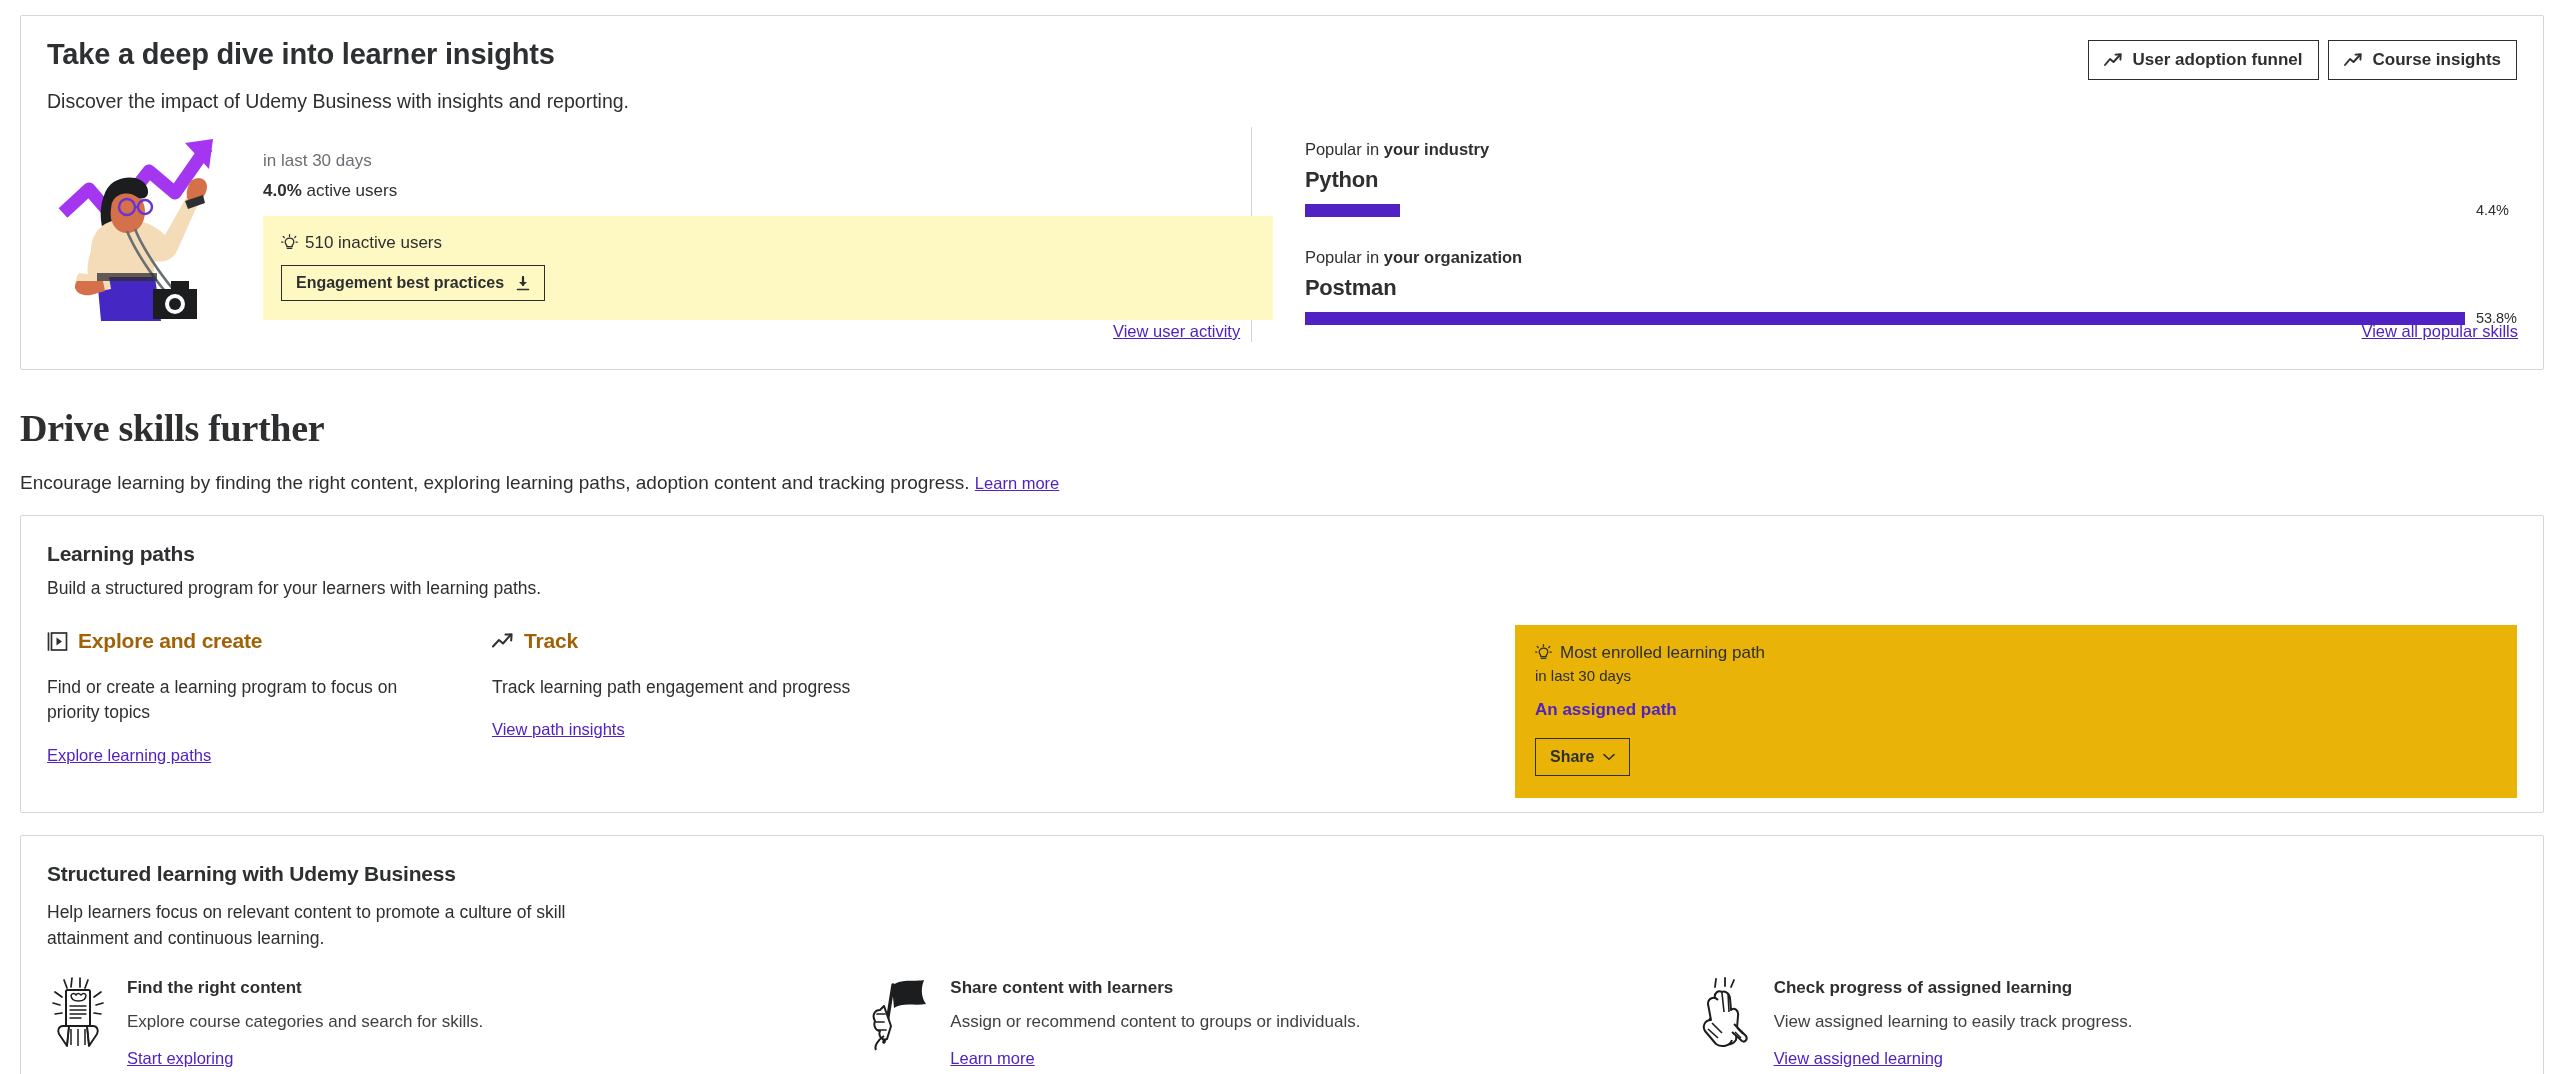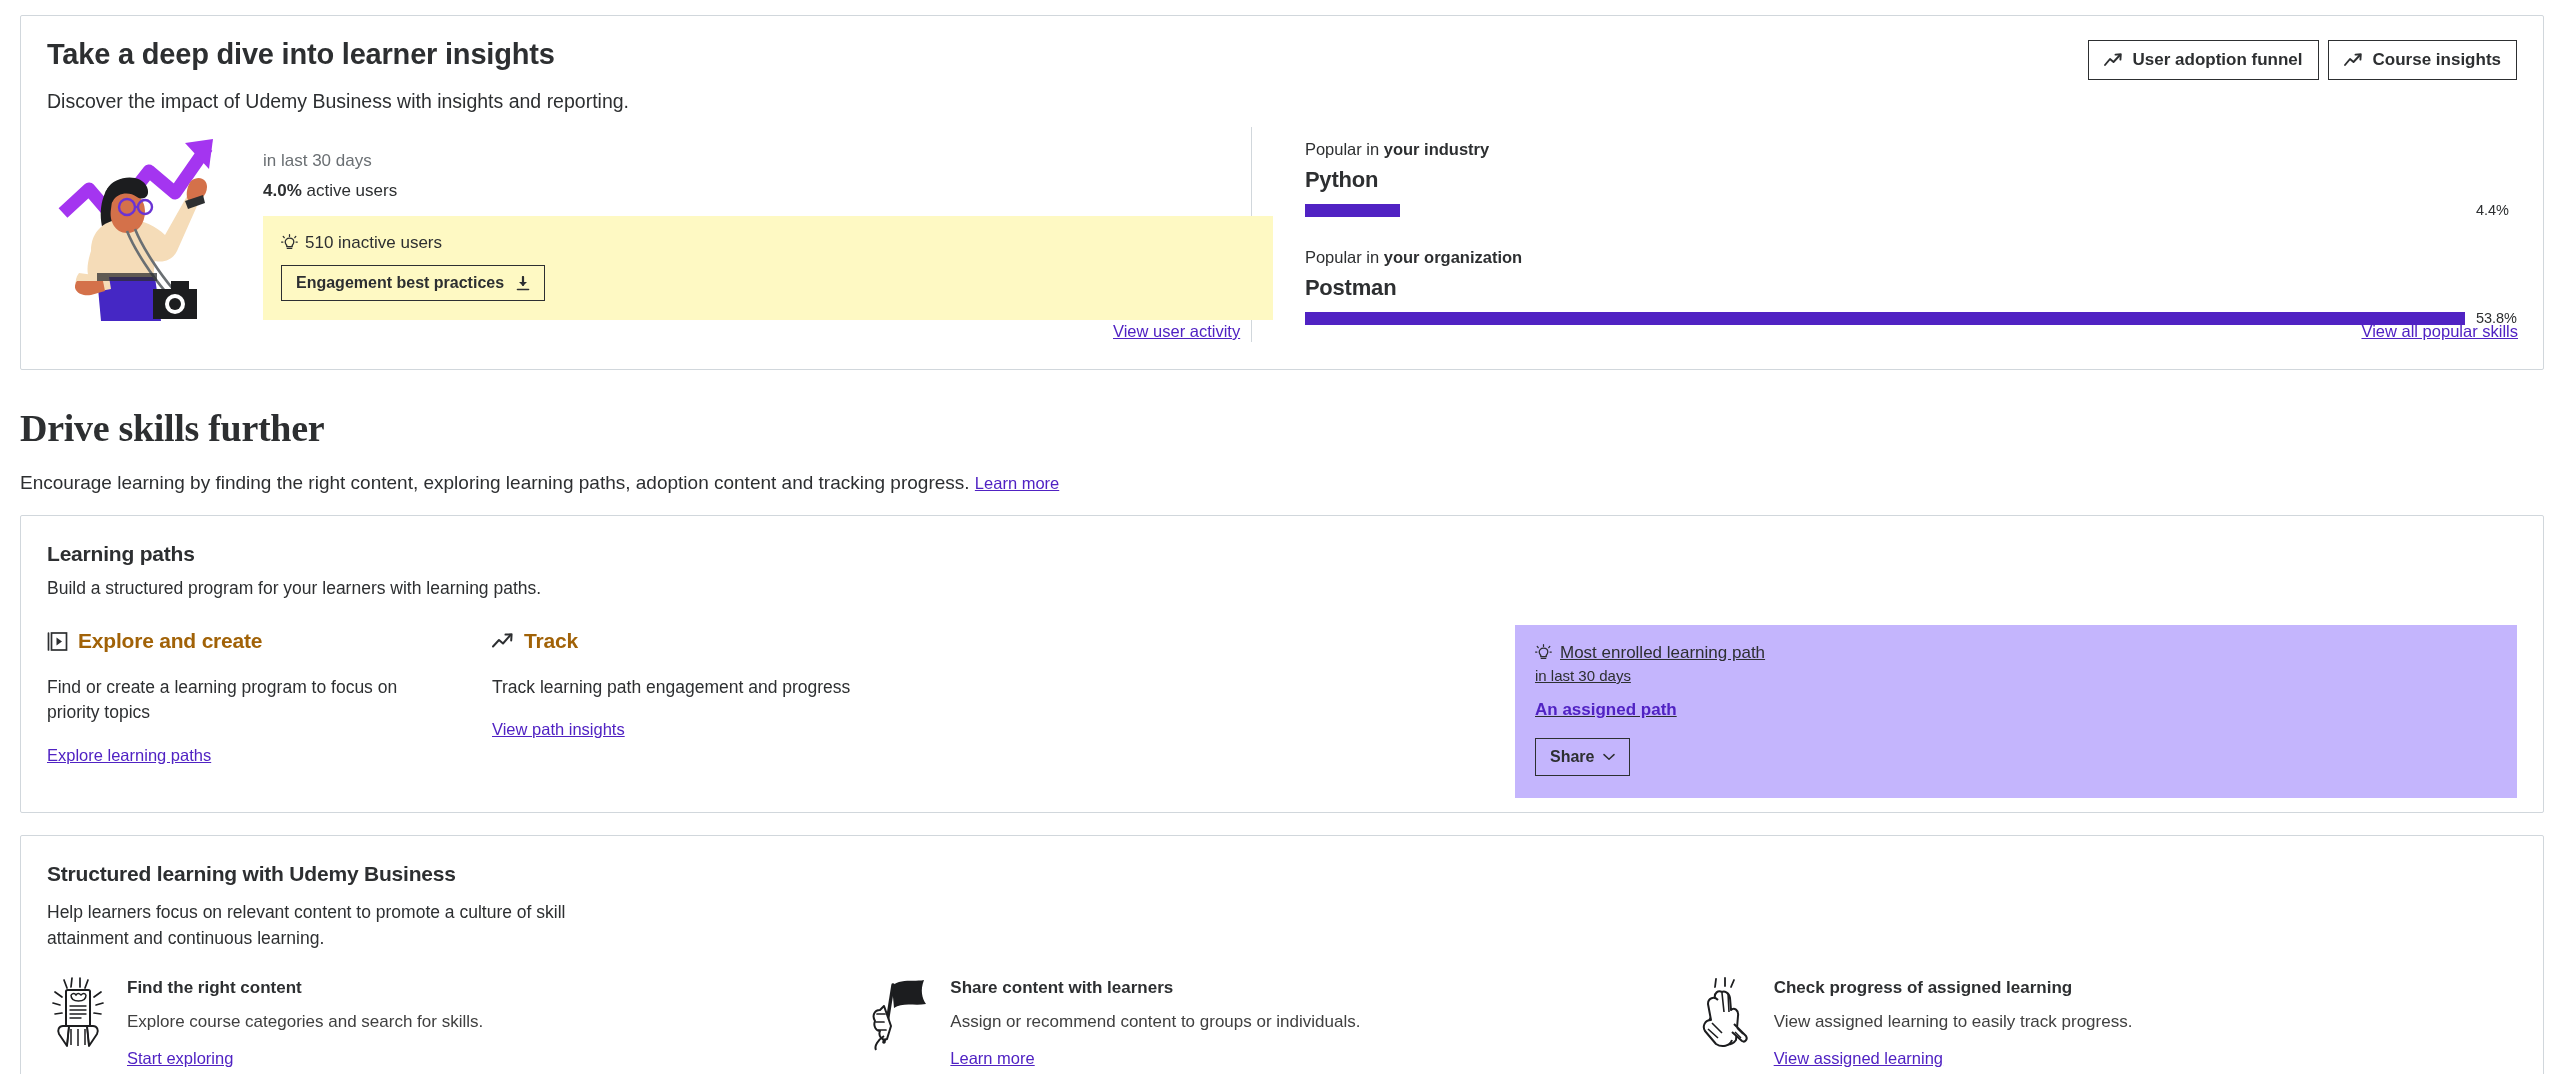--- a/index.html
+++ b/index.html
@@ -84,22 +84,22 @@
   .card-paths { margin-top: 21px; padding: 26px 26px 28px 26px; height: 298px; }
   .c2-title { font-size: 21px; font-weight: 700; color: #2d2f31; letter-spacing: -.2px;}
   .c2-sub { font-size: 17.5px; margin-top: 12px; color: #2d2f31; }
   .c2-body { display: flex; margin-top: 30px; }
   .col { width: 445px; }
   .col-head { display: flex; align-items: center; gap: 10px; font-size: 21px; font-weight: 700; color: #a16207; letter-spacing:-.2px; }
   .col-desc { font-size: 17.5px; margin-top: 22px; line-height: 1.45; color: #2d2f31; max-width: 400px; }
   .col-link { display: inline-block; margin-top: 20px; }
 
   .mep {
-    margin-left: auto; width: 1002px; background: #c4b5fd;
-    padding: 18px 22px 22px 20px; align-self: flex-start; margin-top: -4px; text-decoration: underline;
+    margin-left: auto; width: 1002px; background: #eab308;
+    padding: 18px 22px 22px 20px; align-self: flex-start; margin-top: -4px;
   }
   .mep-line1 { display: flex; align-items: center; gap: 8px; font-size: 17px; color: #2d2f31; }
   .mep-line2 { font-size: 15px; color: #2d2f31; margin-top: 4px; }
   .mep-name { font-size: 17px; font-weight: 700; color: #5022c3; margin-top: 16px; cursor: pointer; }
   .btn-share {
     margin-top: 18px; display: inline-flex; align-items: center; gap: 9px;
     border: 1px solid #2d2f31; background: transparent; padding: 9px 14px;
     font-size: 16px; font-weight: 700; color: #2d2f31; cursor: pointer;
     font-family: "Liberation Sans", sans-serif;
   }

